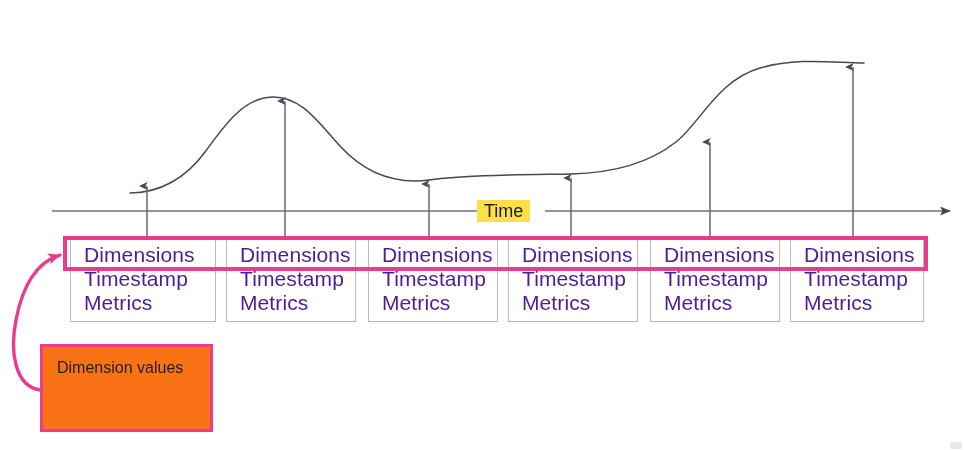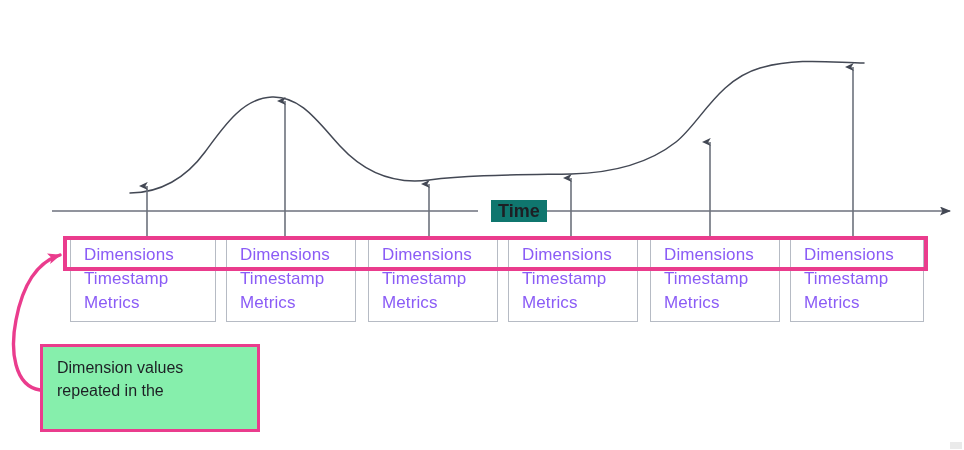--- a/index.html
+++ b/index.html
@@ -31,68 +31,67 @@
   
   .record-box {
     position: absolute;
     box-sizing: border-box;
     border: 1px solid #b6bbc4;
     background: #ffffff;
     padding-left: 13px;
     padding-top: 6px;
   }
   .record-line {
-    font-size: 17px;
+    font-size: 21px;
     line-height: 24px;
-    color: #8b5cf6;
+    color: #4c1d95;
     white-space: nowrap;
     letter-spacing: 0.1px;
   }
   
   #dimensions-highlight {
     position: absolute;
     left: 63px;
     top: 236px;
     width: 865px;
     height: 35px;
     box-sizing: border-box;
     border: 4px solid #ea3c8d;
     background: transparent;
     pointer-events: none;
   }
   
   #callout-box {
     position: absolute;
     left: 40px;
     top: 344px;
-    width: 220px;
+    width: 173px;
     height: 88px;
     box-sizing: border-box;
     border: 3px solid #ea3c8d;
-    background: #86efac;
+    background: #f97316;
     padding: 9px 0 0 14px;
   }
   #callout-box .callout-line {
     font-size: 16px;
     line-height: 23px;
     color: #1d1f24;
     white-space: nowrap;
   }
   
   #time-axis-label {
     position: absolute;
-    left: 491px;
+    left: 477px;
     top: 200px;
     font-size: 18px;
     line-height: 22px;
     color: #1d1f24;
-    background: #0f766e;
+    background: #fde047;
     padding: 0 7px;
     white-space: nowrap;
-    font-weight: bold;
   }
   .corner-artifact {
     position: absolute;
     right: 2px;
     bottom: 1px;
     width: 12px;
     height: 7px;
     background: #d8d8d8;
     opacity: 0.55;
   }
@@ -177,18 +176,17 @@
   <div id="time-axis-label">Time</div>
 
   <svg class="layer" viewBox="0 0 964 450" preserveAspectRatio="none">
     <path d="M40,390
              C 14,386 10,350 16,320
              C 23,283 38,262 60,255" fill="none" stroke="#ea3c8d" stroke-width="3.4" stroke-linecap="round" marker-end="url(#arrowPink)"></path>
   </svg>
 
   <div id="callout-box">
     <div class="callout-line">Dimension values</div>
-    <div class="callout-line">repeated in the</div>
   </div>
 
   <div class="corner-artifact"></div>
 
 </div>
 
 </body></html>

